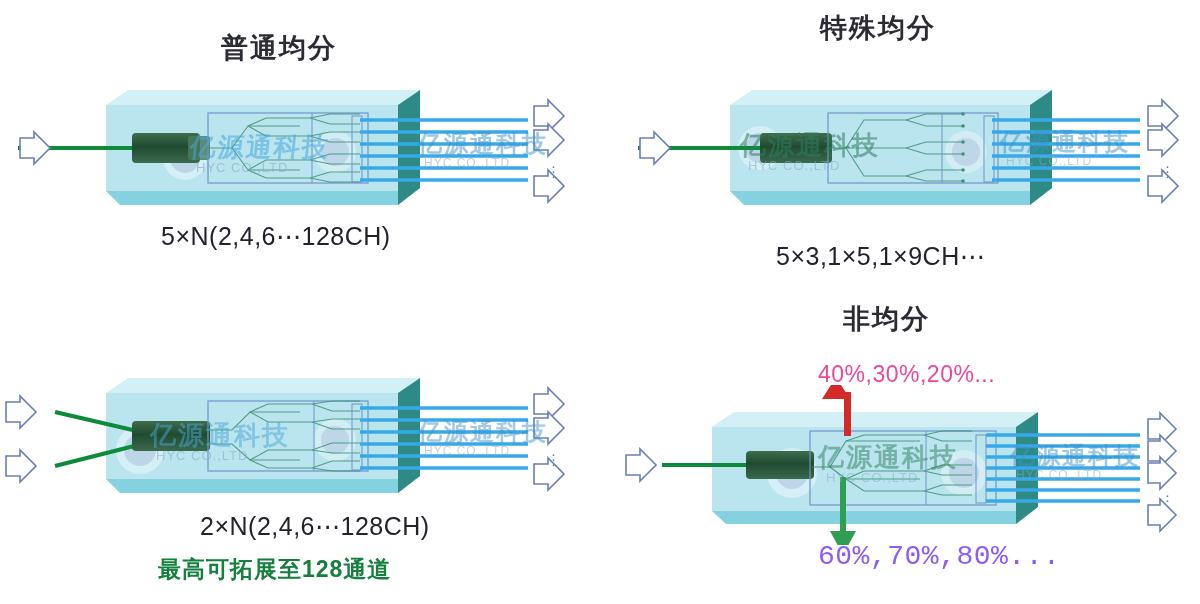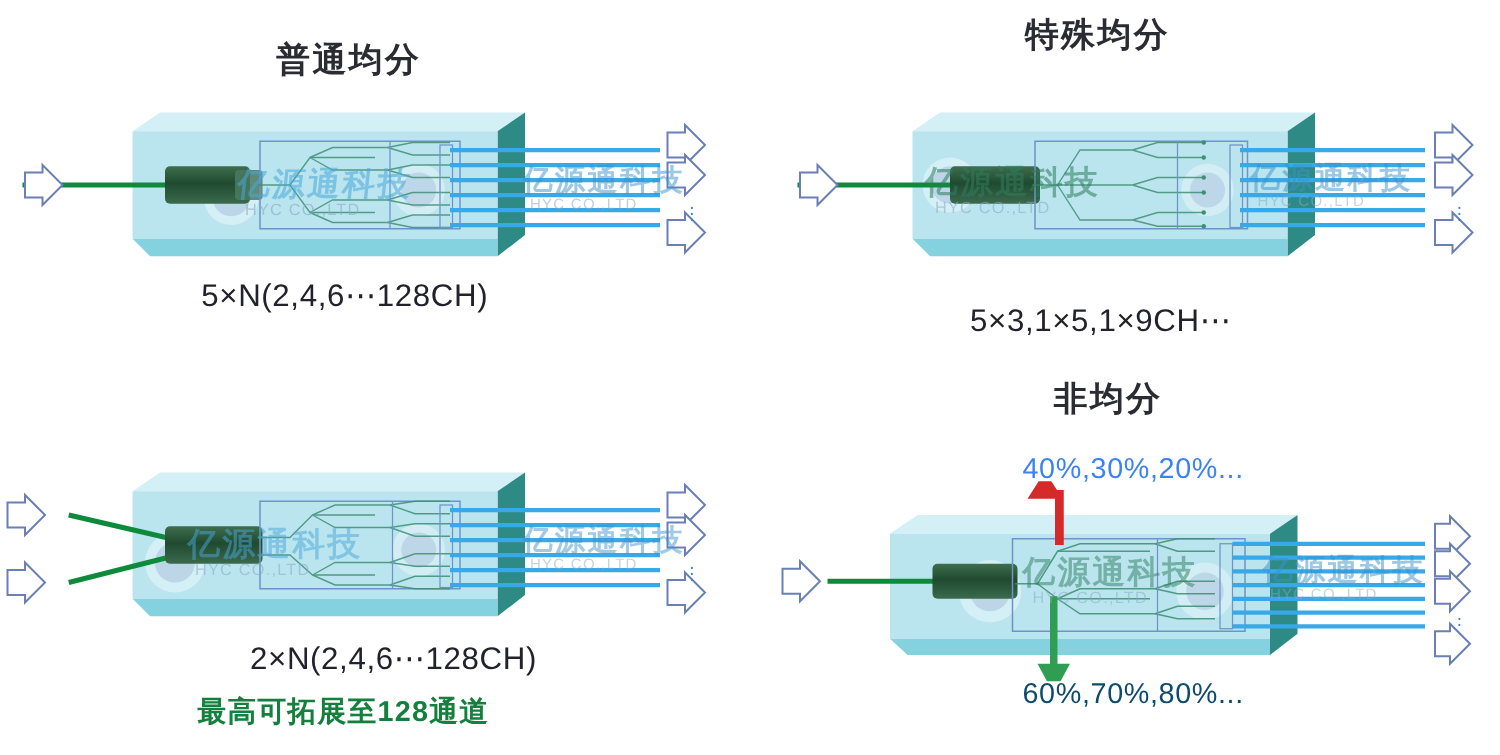--- a/index.html
+++ b/index.html
@@ -40,31 +40,32 @@
     font-size: 23px;
     font-weight: bold;
     color: #15803d;
     white-space: nowrap;
     letter-spacing: 1px;
   }
 
   .pct-red {
     position: absolute;
     font-size: 23px;
-    color: #3b82f6;
+    color: #ec4899;
     white-space: nowrap;
     letter-spacing: 0.5px;
   }
 
   .pct-green {
     position: absolute;
-    font-size: 23px;
-    color: #0c4a6e;
+    font-size: 28px;
+    color: #8b5cf6;
     white-space: nowrap;
     letter-spacing: 0.5px;
+    font-family: Liberation Mono, monospace;
   }
 
   .device-svg { position: absolute; display: block; }
 
   .dots-vert {
     position: absolute;
     color: #3a7fc8;
     font-size: 15px;
     line-height: 5px;
     letter-spacing: 0;

